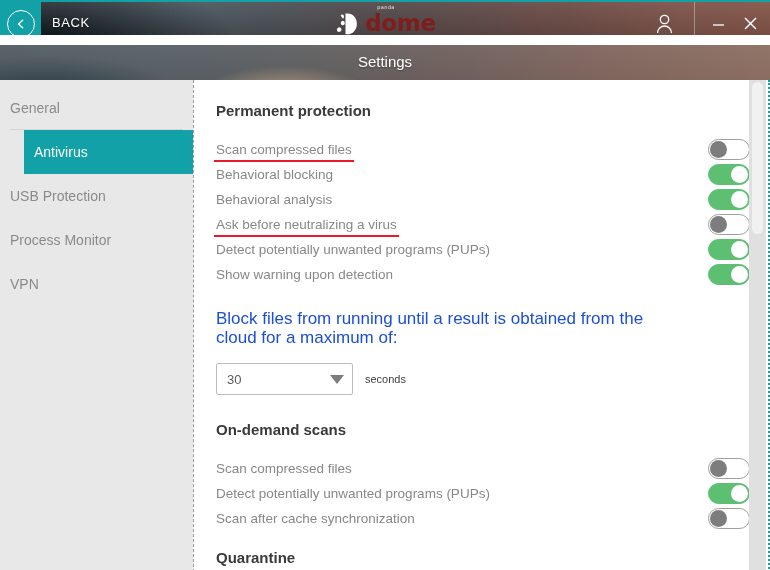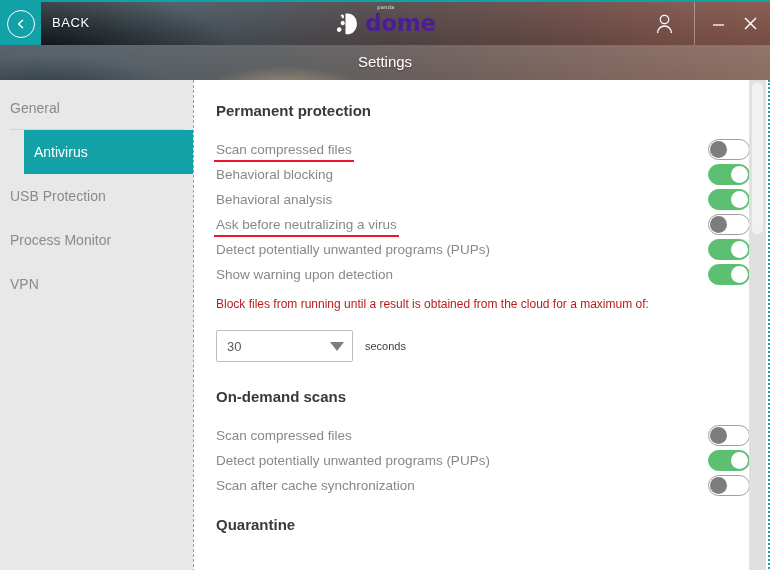--- a/index.html
+++ b/index.html
@@ -12,21 +12,21 @@
   #app {
     position: relative;
     width: 770px; height: 570px;
     overflow: hidden;
     border-top: 2px solid #12a1a7;
   }
 
   
   .header {
     position: absolute; top: 0; left: 0;
-    width: 770px; height: 43px;
+    width: 770px; height: 33px;
     overflow: hidden;
   }
   .header-bg {
     position: absolute; inset: 0;
     background:
       radial-gradient(ellipse 340px 120px at 4% 120%, #0d1418 0%, rgba(13,20,24,0) 60%),
       radial-gradient(ellipse 260px 90px at 22% 10%, #4d5a63 0%, rgba(77,90,99,0) 70%),
       linear-gradient(100deg, #3a444b 0%, #434b52 18%, #4a4b50 34%, #55494a 52%, #6b4c46 72%, #7d5349 88%, #845549 100%);
   }
   .header-bg:after {
@@ -63,21 +63,21 @@
   }
   .logo-mark { display: block; }
   .logo-text-wrap { position: relative; display: flex; flex-direction: column; align-items: flex-start; }
   .logo-sup {
     position: absolute; top: -6px; left: 12px;
     color: #ffffff; font-size: 5px;
     letter-spacing: 0.4px; opacity: 0.9;
     font-family: "DejaVu Sans", sans-serif;
   }
   .logo-word {
-    color: #4c1d95; font-size: 23px;
+    color: #7f1d1d; font-size: 23px;
     font-weight: bold; letter-spacing: -0.3px;
     line-height: 27px;
     font-family: "DejaVu Sans", sans-serif;
   }
   .win-user {
     position: absolute; right: 92px; top: 9px;
     width: 28px; height: 26px;
     display: flex; align-items: center; justify-content: center;
     cursor: pointer;
   }
@@ -222,25 +222,25 @@
   .toggle .knob {
     position: absolute;
     top: 1px;
     width: 17px; height: 17px;
     border-radius: 50%;
   }
   .toggle.on .knob { right: 1px; background: #ffffff; }
   .toggle.off .knob { left: 1px; background: #7d7d7d; }
 
   .block-text {
-    font-size: 12px;
-    color: #b91c1c;
+    font-size: 17px;
+    color: #1d4ed8;
     line-height: 19px;
     max-width: 470px;
-    margin-top: 8px;
+    margin-top: 22px;
   }
   .select-row {
     display: flex; align-items: center; gap: 12px;
     margin-top: 16px;
   }
   .select-box {
     width: 137px; height: 32px;
     border: 1px solid #bdbdbd;
     border-radius: 2px;
     background: #ffffff;

